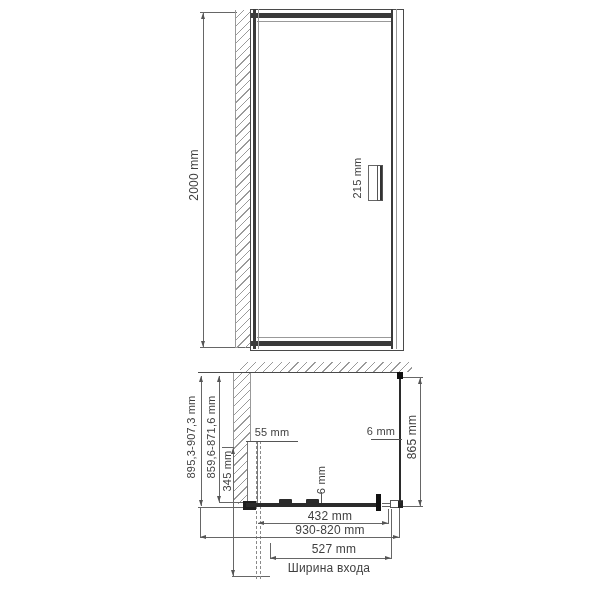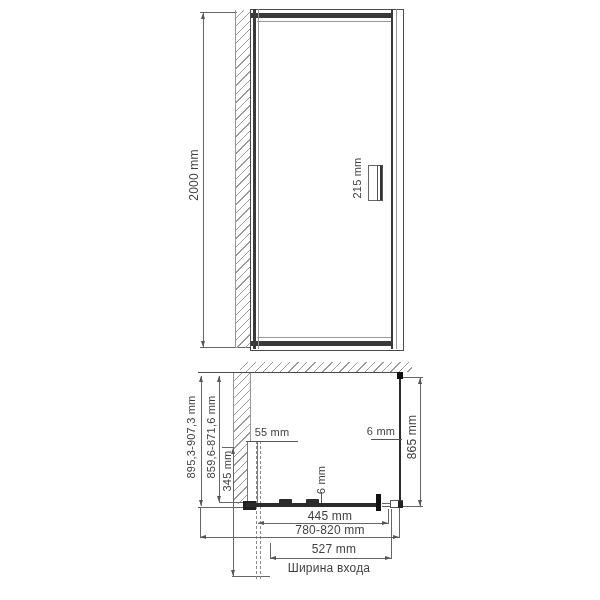--- a/index.html
+++ b/index.html
@@ -115,28 +115,28 @@
     <div class="hl" style="left:403px;top:506px;width:20px;"></div>
     <div class="vl" style="left:420px;top:378px;height:128px;"></div>
     <div class="au" style="left:418px;top:378px;"></div>
     <div class="ad" style="left:418px;top:500px;"></div>
     <div class="txt vtxt" style="left:412px;top:437px;font-size:12px;">865 mm</div>
 
     <div class="vl" style="left:388px;top:509px;height:15px;"></div>
     <div class="hl" style="left:258px;top:523px;width:130px;"></div>
     <div class="al" style="left:258px;top:521px;"></div>
     <div class="ar" style="left:382px;top:521px;"></div>
-    <div class="txt" style="left:330px;top:516px;font-size:12px;">445 mm</div>
+    <div class="txt" style="left:330px;top:516px;font-size:12px;">432 mm</div>
 
     <div class="vl" style="left:200px;top:508px;height:30px;"></div>
     <div class="vl" style="left:399px;top:508px;height:30px;"></div>
     <div class="hl" style="left:200px;top:537px;width:199px;"></div>
     <div class="al" style="left:200px;top:535px;"></div>
     <div class="ar" style="left:393px;top:535px;"></div>
-    <div class="txt" style="left:330px;top:530px;font-size:12px;">780-820 mm</div>
+    <div class="txt" style="left:330px;top:530px;font-size:12px;">930-820 mm</div>
 
     <div class="vl" style="left:270px;top:543px;height:16px;"></div>
     <div class="vl" style="left:391px;top:509px;height:50px;"></div>
     <div class="hl" style="left:270px;top:558px;width:121px;"></div>
     <div class="al" style="left:270px;top:556px;"></div>
     <div class="ar" style="left:385px;top:556px;"></div>
     <div class="txt" style="left:334px;top:549px;font-size:12px;">527 mm</div>
     <div class="txt" style="left:329px;top:568px;font-size:12px;">Ширина входа</div>
   </div>
 

